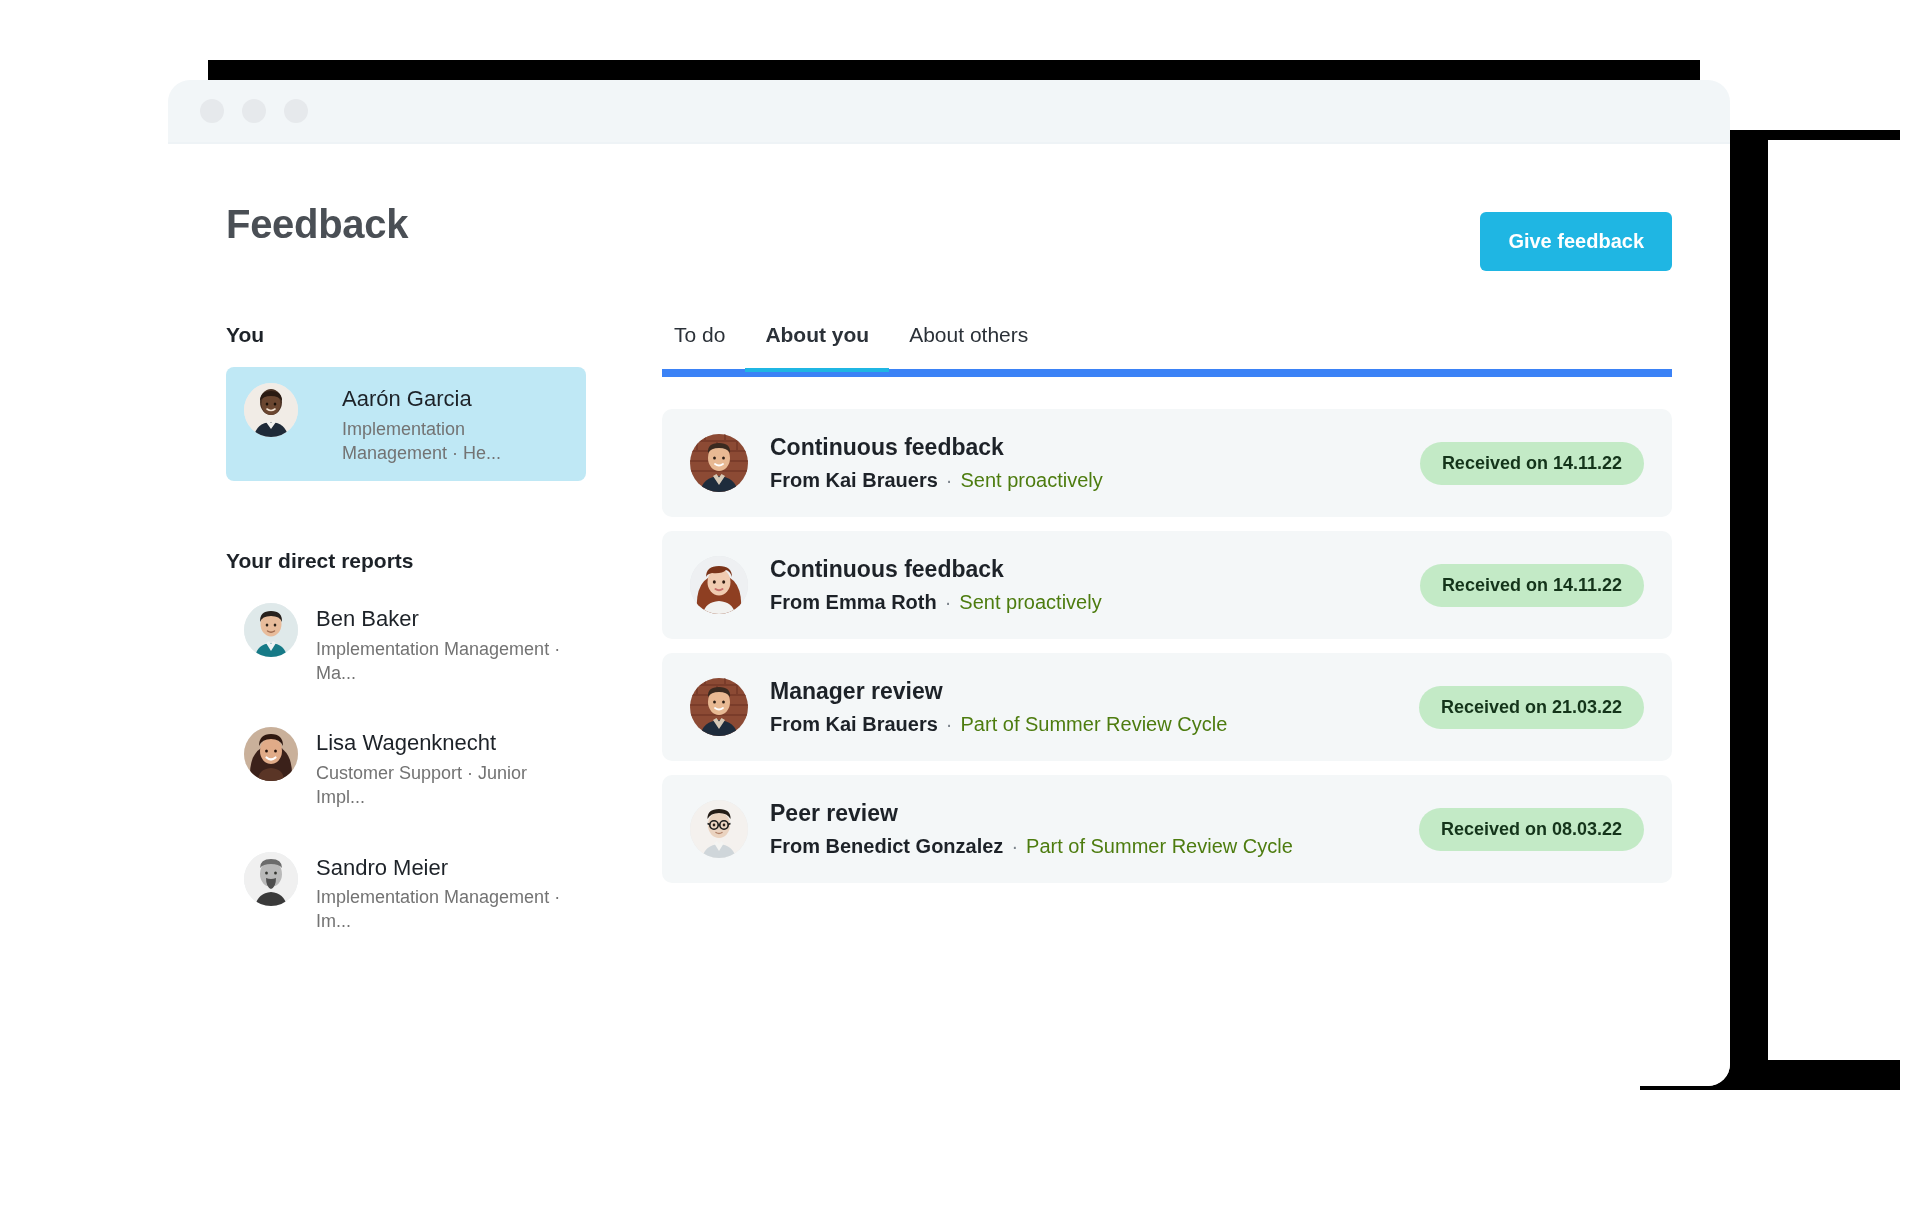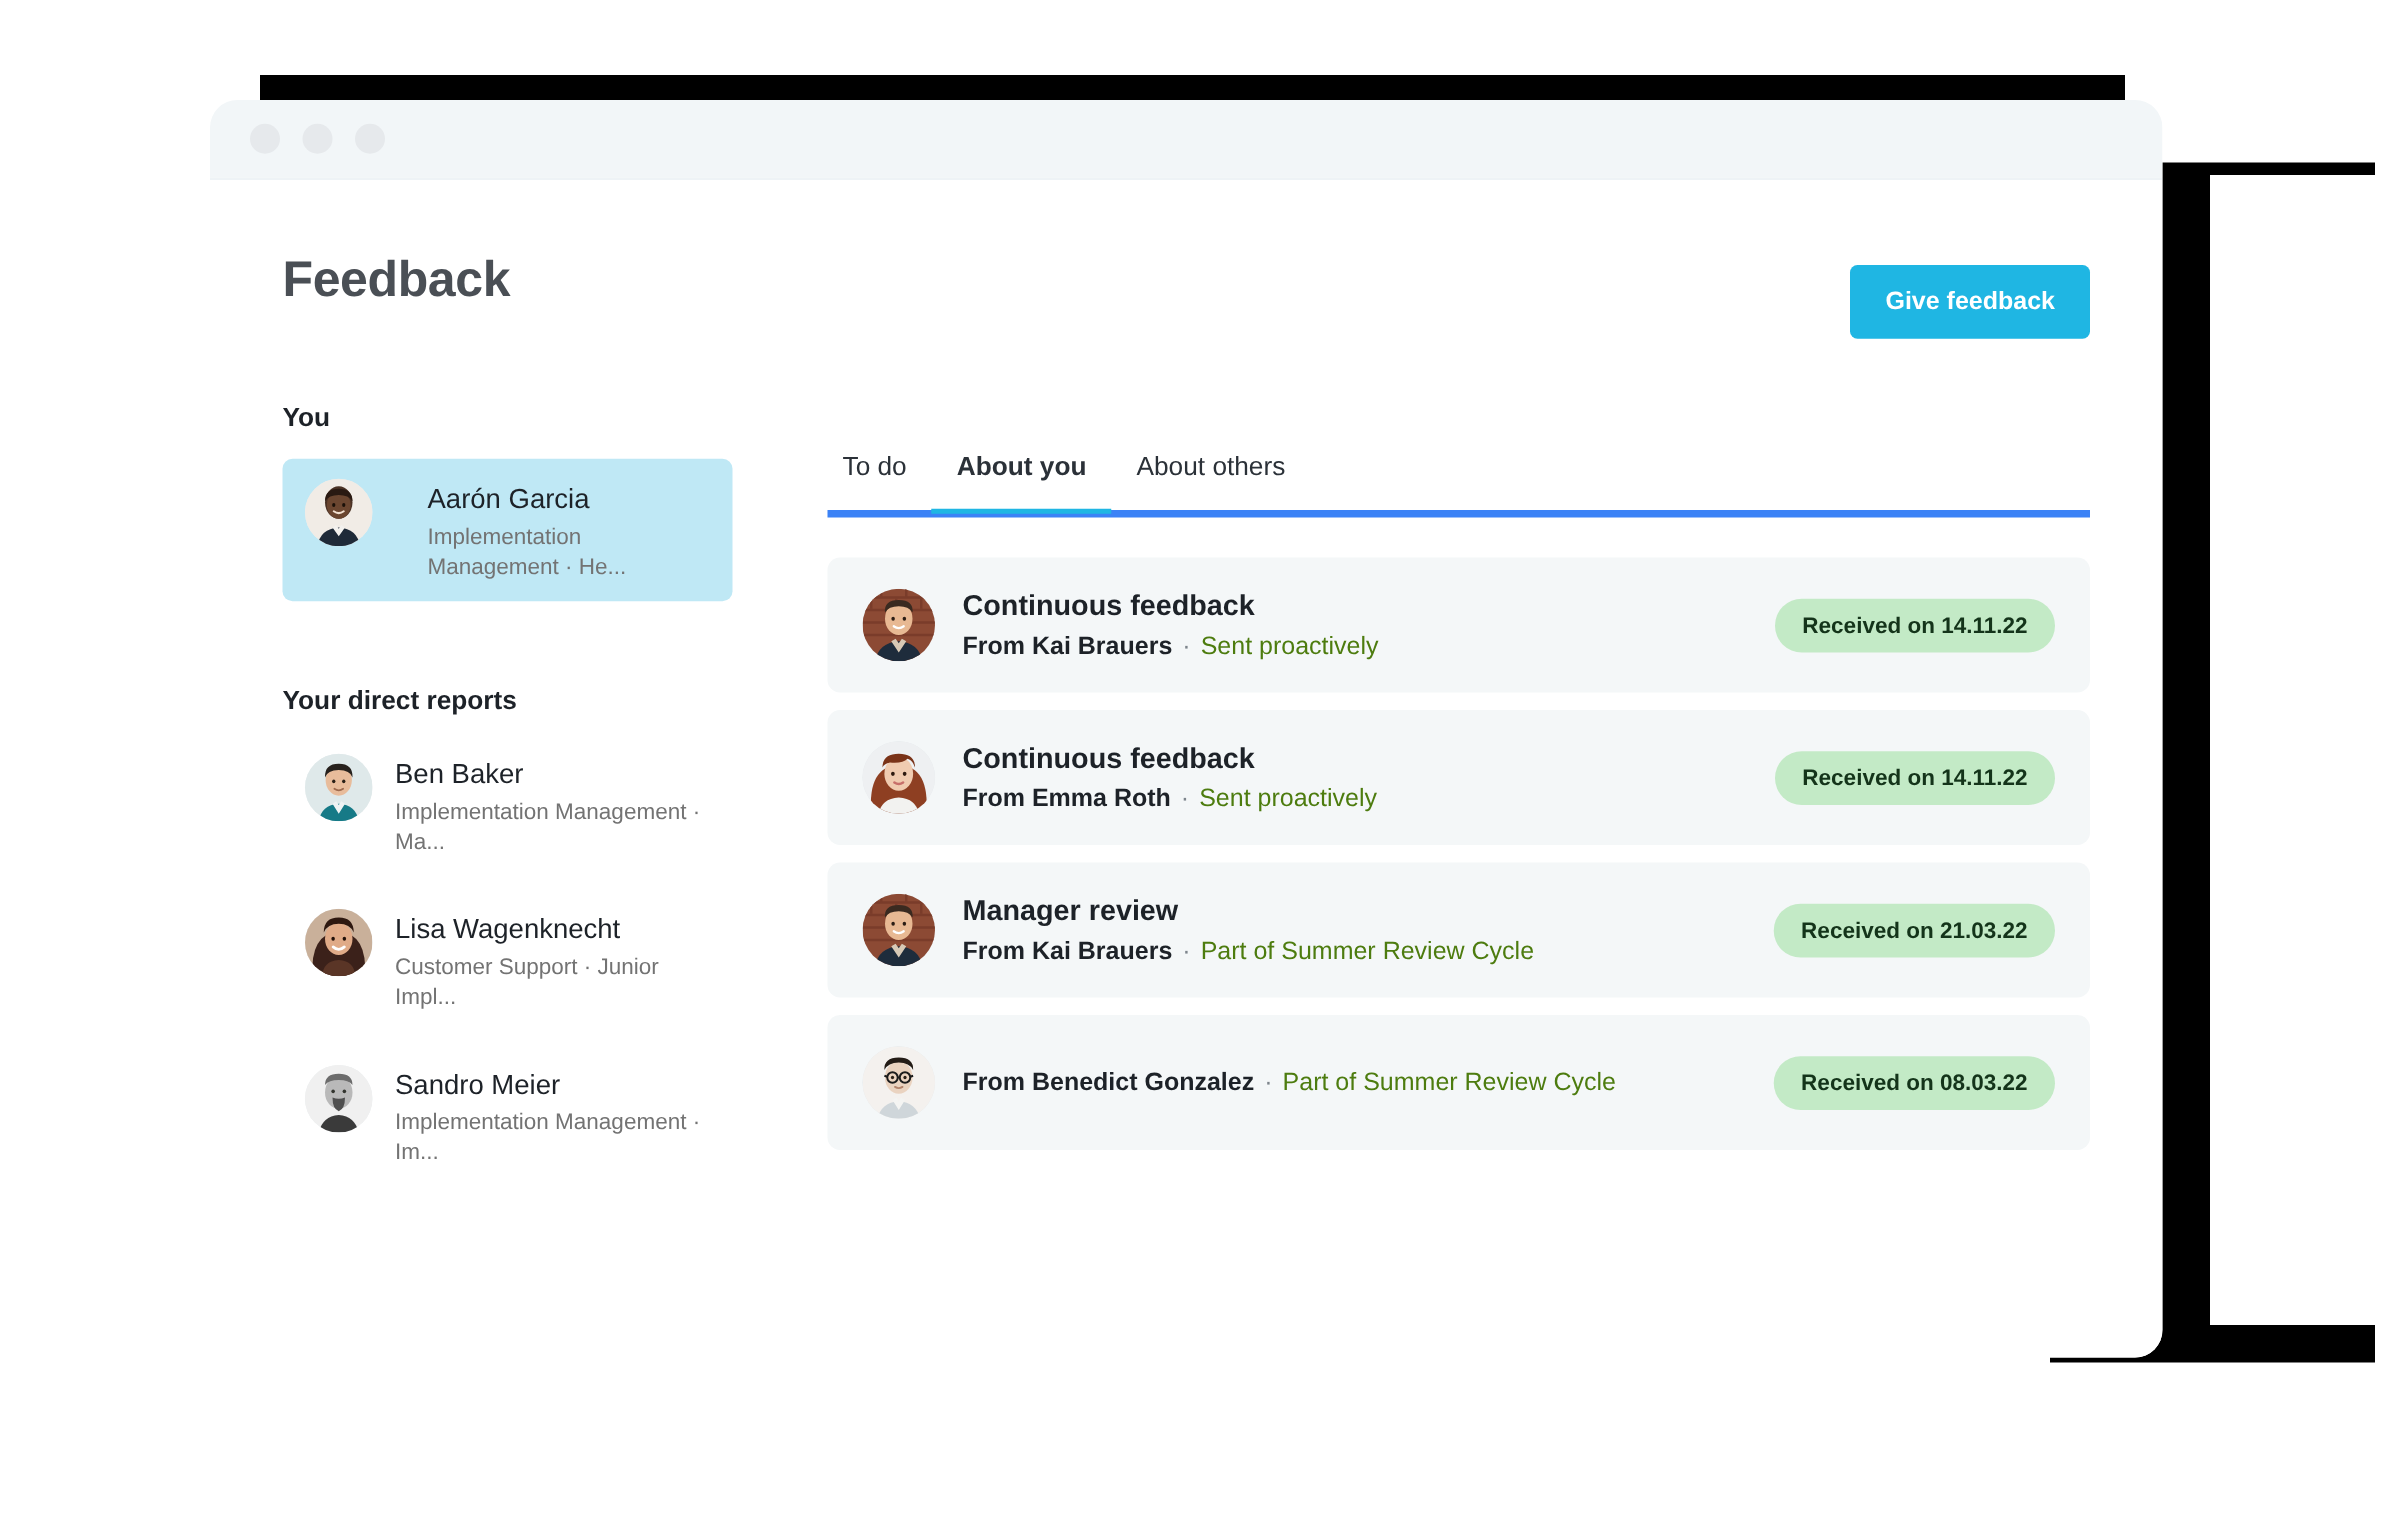--- a/index.html
+++ b/index.html
@@ -151,22 +151,21 @@
     color: #737373;
     line-height: 1.35;
     margin-top: 3px;
     max-width: 250px;
   }
 
   
   .tabs {
     display: flex;
     gap: 0px;
-    border-bottom: 6px solid #3b82f6;
-    margin-top: 39px;
+    border-bottom: 8px solid #3b82f6;
   }
   .tab {
     font-size: 21px;
     color: #2b3138;
     padding: 0 20px 22px 20px;
     cursor: pointer;
     position: relative;
     white-space: nowrap;
   }
   .tab:first-child { padding-left: 12px; }
@@ -446,20 +445,21 @@
                   <path d="M38.2 24.4 l2.3 -0.8"></path>
                 </g>
                 <ellipse cx="24" cy="25" rx="1.3" ry="1.4" fill="#2b2118"></ellipse>
                 <ellipse cx="34" cy="25" rx="1.3" ry="1.4" fill="#2b2118"></ellipse>
                 <path d="M26 32.5 q3 2 6 0" stroke="#b3846c" stroke-width="1.5" fill="none" stroke-linecap="round"></path>
                 <path d="M12 58 q3 -13 17 -14 q14 1 17 14z" fill="#cfd6da"></path>
                 <path d="M24 43 l5 8 l5 -8 l-3 -2 l-2 3 l-2 -3z" fill="#f4f4f2"></path>
               </svg>
             </span>
             <span class="fb-text">
+              <span class="fb-title" style="display:block">Peer review</span>
               <span class="fb-meta" style="display:block">
                 <span class="from">From Benedict Gonzalez</span><span class="sep">·</span><span class="ctx">Part of Summer Review Cycle</span>
               </span>
             </span>
             <span class="badge">Received on 08.03.22</span>
           </div>
 
         </div>
       </div>
 

